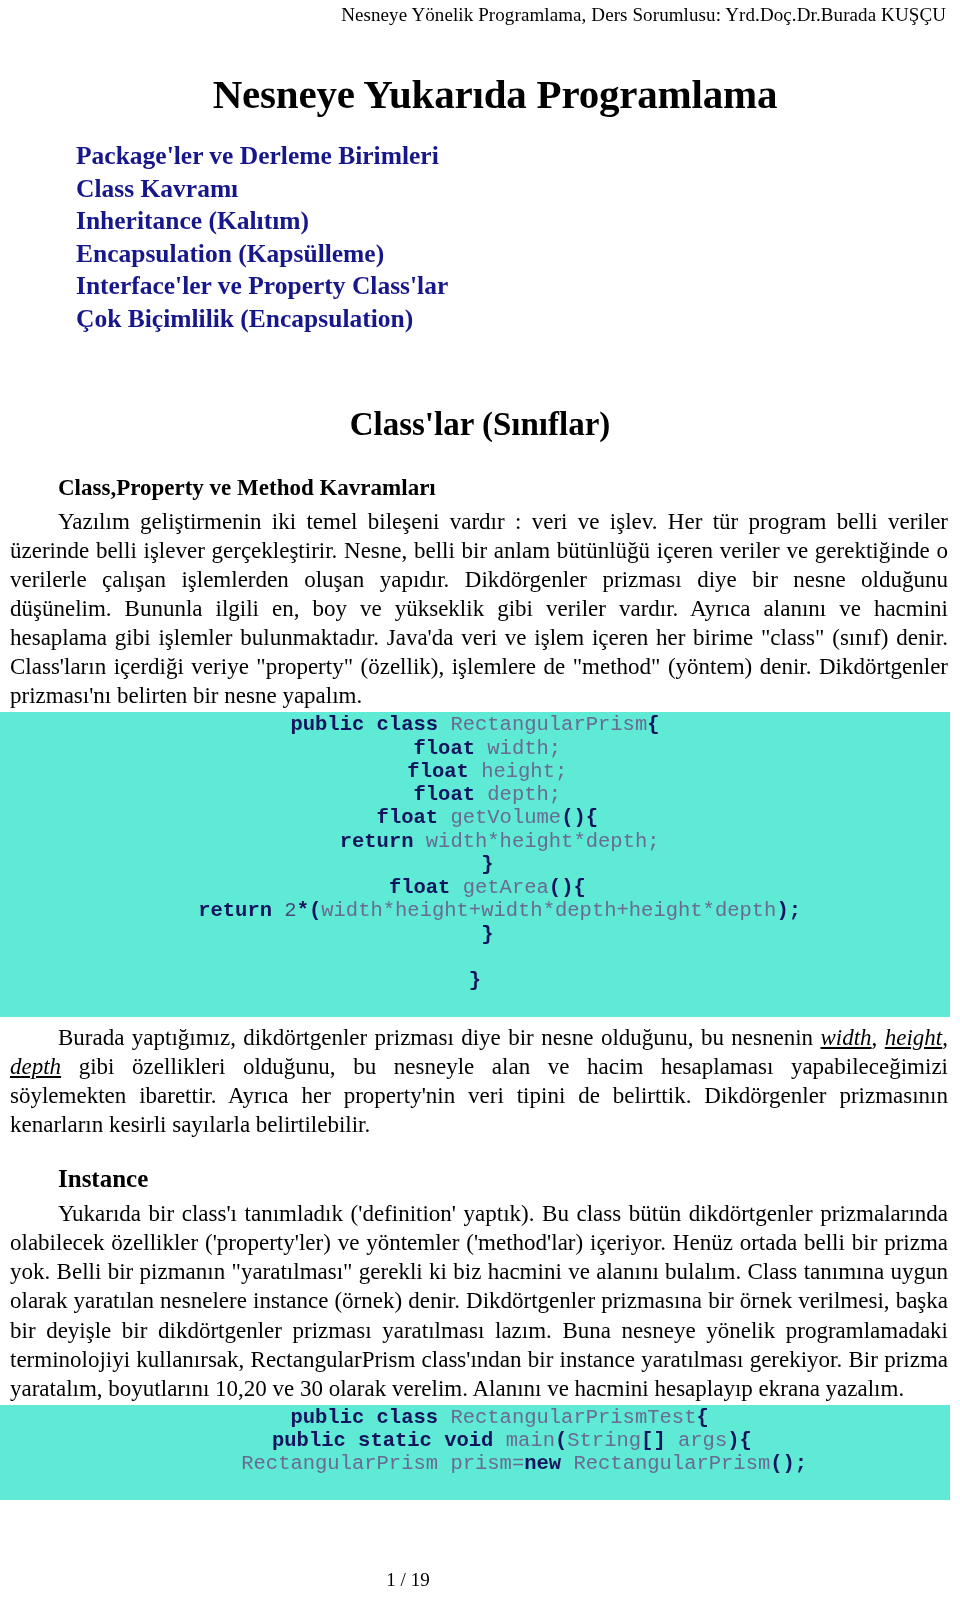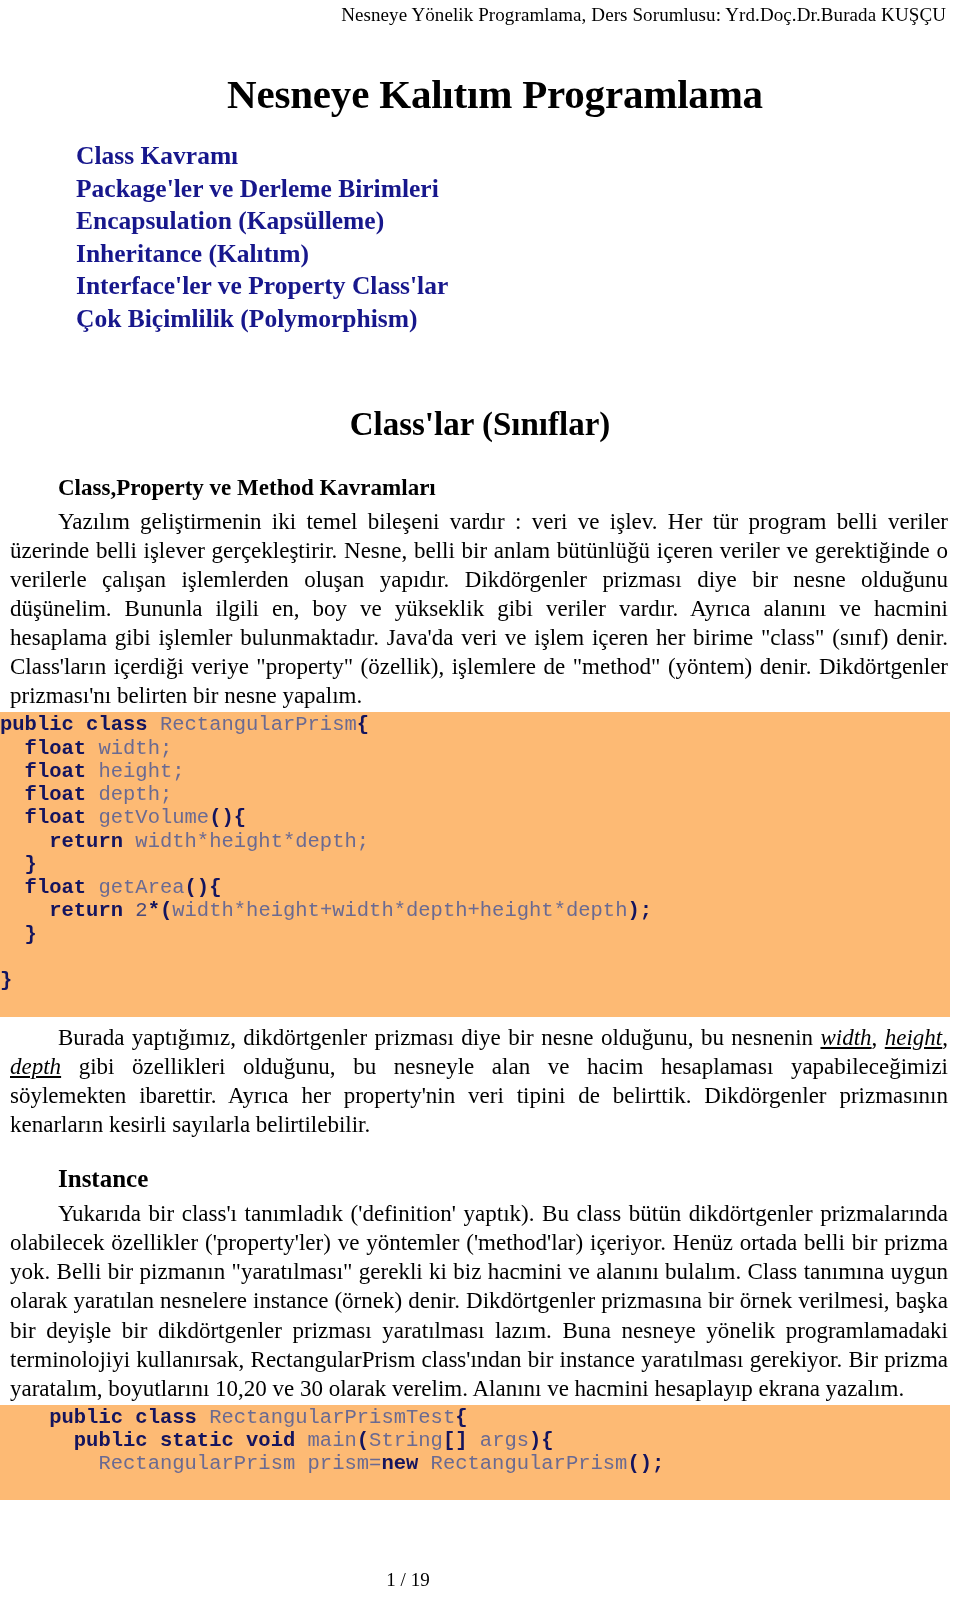--- a/index.html
+++ b/index.html
@@ -83,30 +83,31 @@
     margin: 6px 0 0 0;
     padding: 0 12px 0 10px;
     text-indent: 48px;
     hyphens: none;
   }
   .body-para b { font-weight: normal; }
   .body-para i { font-style: italic; text-decoration: underline; }
 
   
   .code-block {
-    background: #fdba74;
+    background: #5eead4;
     font-family: "Liberation Mono", "DejaVu Sans Mono", monospace;
     font-size: 20.5px;
     line-height: 1.135;
     color: #4a4a7a;
     margin: 2px 0 0 0;
     padding: 1px 0 1px 0;
     white-space: pre;
     width: 950px;
     overflow: hidden;
+    text-align: center;
   }
   .code-block .kw {
     color: #14145e;
     font-weight: bold;
   }
   .code-block .pun {
     color: #14145e;
     font-weight: bold;
   }
   .code-block .id {
@@ -129,29 +130,29 @@
     font-size: 19px;
   }
 </style>
 </head>
 <body>
 
 <div class="page">
 
   <div class="doc-header">Nesneye Yönelik Programlama,  Ders Sorumlusu: Yrd.Doç.Dr.Burada KUŞÇU</div>
 
-  <h1 class="doc-title">Nesneye Kalıtım Programlama</h1>
+  <h1 class="doc-title">Nesneye Yukarıda Programlama</h1>
 
   <ul class="topic-list">
+    <li>Package'ler ve Derleme Birimleri</li>
     <li>Class Kavramı</li>
-    <li>Package'ler ve Derleme Birimleri</li>
+    <li>Inheritance (Kalıtım)</li>
     <li>Encapsulation (Kapsülleme)</li>
-    <li>Inheritance (Kalıtım)</li>
     <li>Interface'ler ve Property Class'lar</li>
-    <li>Çok Biçimlilik (Polymorphism)</li>
+    <li>Çok Biçimlilik (Encapsulation)</li>
   </ul>
 
   <h2 class="section-title">Class'lar (Sınıflar)</h2>
 
   <h3 class="subsection-title">Class,Property ve Method Kavramları</h3>
 
   <p class="body-para"><span>Yazılım geliştirmenin iki temel bileşeni vardır : </span><b>veri</b><span> ve </span><b>işlev</b><span>. Her tür program belli veriler üzerinde belli işlever gerçekleştirir. Nesne, belli bir anlam bütünlüğü içeren veriler ve gerektiğinde o verilerle çalışan işlemlerden oluşan yapıdır. Dikdörgenler prizması diye bir nesne olduğunu düşünelim. Bununla ilgili en, boy ve yükseklik gibi veriler vardır. Ayrıca alanını ve hacmini hesaplama gibi işlemler bulunmaktadır. Java'da veri ve işlem içeren her birime "</span><b>class</b><span>" (sınıf) denir. Class'ların içerdiği veriye "</span><b>property</b><span>" (özellik), işlemlere de "</span><b>method</b><span>" (yöntem) denir. Dikdörtgenler prizması'nı belirten bir nesne yapalım.</span></p>
 
   <div class="code-block"><span class="code-line"><span class="kw">public class</span> <span class="id">RectangularPrism</span><span class="pun">{</span></span><span class="code-line">  <span class="kw">float</span> <span class="id">width;</span></span><span class="code-line">  <span class="kw">float</span> <span class="id">height;</span></span><span class="code-line">  <span class="kw">float</span> <span class="id">depth;</span></span><span class="code-line">  <span class="kw">float</span> <span class="id">getVolume</span><span class="pun">(){</span></span><span class="code-line">    <span class="kw">return</span> <span class="id">width*height*depth;</span></span><span class="code-line">  <span class="pun">}</span></span><span class="code-line">  <span class="kw">float</span> <span class="id">getArea</span><span class="pun">(){</span></span><span class="code-line">    <span class="kw">return</span> <span class="num">2</span><span class="pun">*(</span><span class="id">width*height+width*depth+height*depth</span><span class="pun">);</span></span><span class="code-line">  <span class="pun">}</span></span><span class="code-line"> </span><span class="code-line"><span class="pun">}</span></span><span class="code-line"> </span></div>
 

